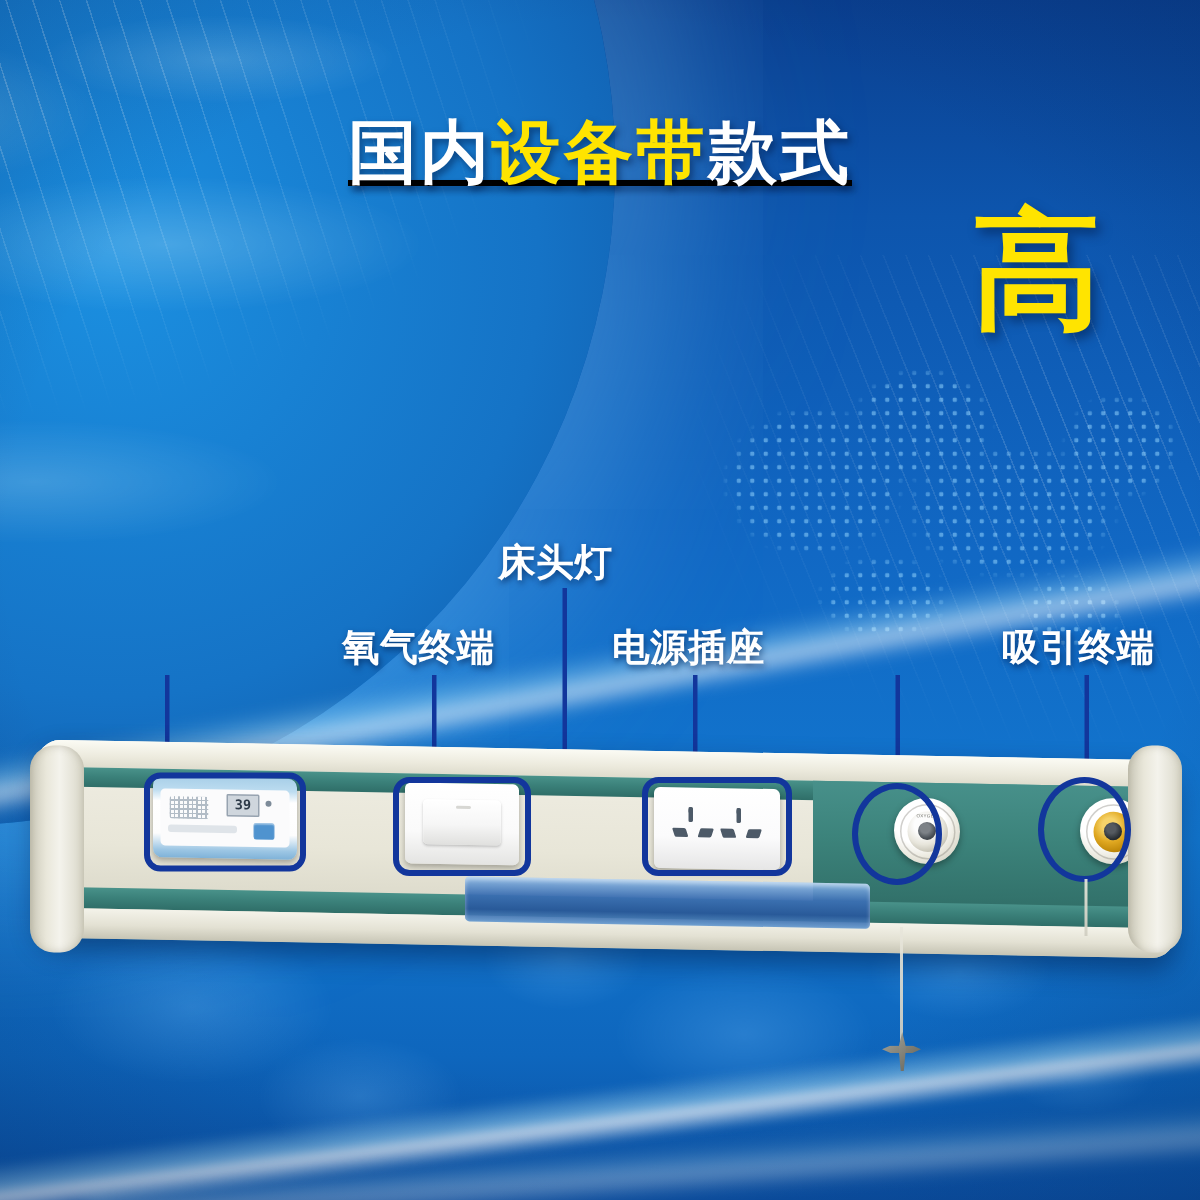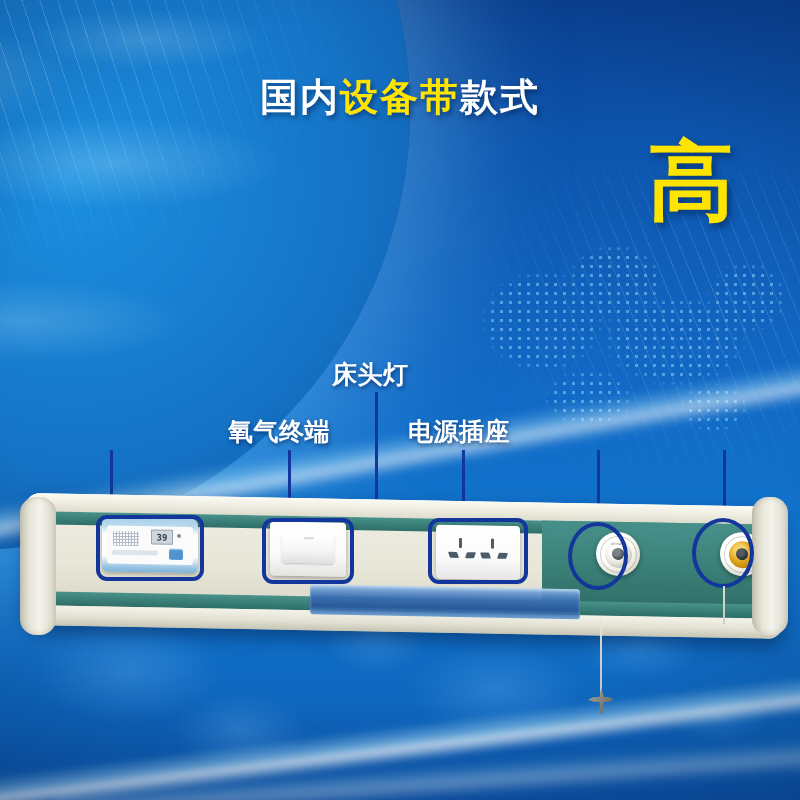--- a/index.html
+++ b/index.html
@@ -96,21 +96,21 @@
     filter:blur(1px);
   }
   .vignette{
     position:absolute;inset:0;
     background:radial-gradient(ellipse 95% 85% at 50% 46%, transparent 52%, rgba(3,34,84,.40) 100%);
   }
 
   
   .headline{position:absolute;left:0;top:78px;width:800px;text-align:center;}
   .hl-row{font-weight:bold;letter-spacing:2px;line-height:1;}
-  .hl1{font-size:38px;}
+  .hl1{font-size:46px;text-decoration:underline;}
   .hl2{font-size:52px;margin-top:22px;position:relative;}
   .w{color:#ffffff;text-shadow:2px 3px 5px rgba(0,26,70,.55);}
   .y{color:#ffe400;text-shadow:2px 3px 5px rgba(0,26,70,.55);}
   .hl-big{
     position:absolute;left:648px;top:138px;font-size:86px;font-weight:bold;
     color:#ffe400;line-height:1;text-shadow:3px 4px 7px rgba(0,26,70,.55);
   }
   .hl2-inner{display:inline-block;transform:translateX(-78px);}
 
   
@@ -261,20 +261,21 @@
     <div class="leader" style="left:288px;top:450px;height:82px;"></div>
 
     <div class="lab" style="left:332px;top:358px;">床头灯</div>
     <div class="leader" style="left:375px;top:392px;height:208px;"></div>
 
     <div class="lab" style="left:408px;top:415px;">电源插座</div>
     <div class="leader" style="left:462px;top:450px;height:82px;"></div>
 
     <div class="leader" style="left:597px;top:450px;height:82px;"></div>
 
+    <div class="lab" style="left:668px;top:415px;">吸引终端</div>
     <div class="leader" style="left:723px;top:450px;height:78px;"></div>
   </div>
 
   <div class="panel-wrap">
     <div class="panel">
       <div class="panel-top-hi"></div>
       <div class="stripe top"></div>
       <div class="teal-field"></div>
       <div class="stripe bot"></div>
       <div class="panel-bot-hi"></div>

